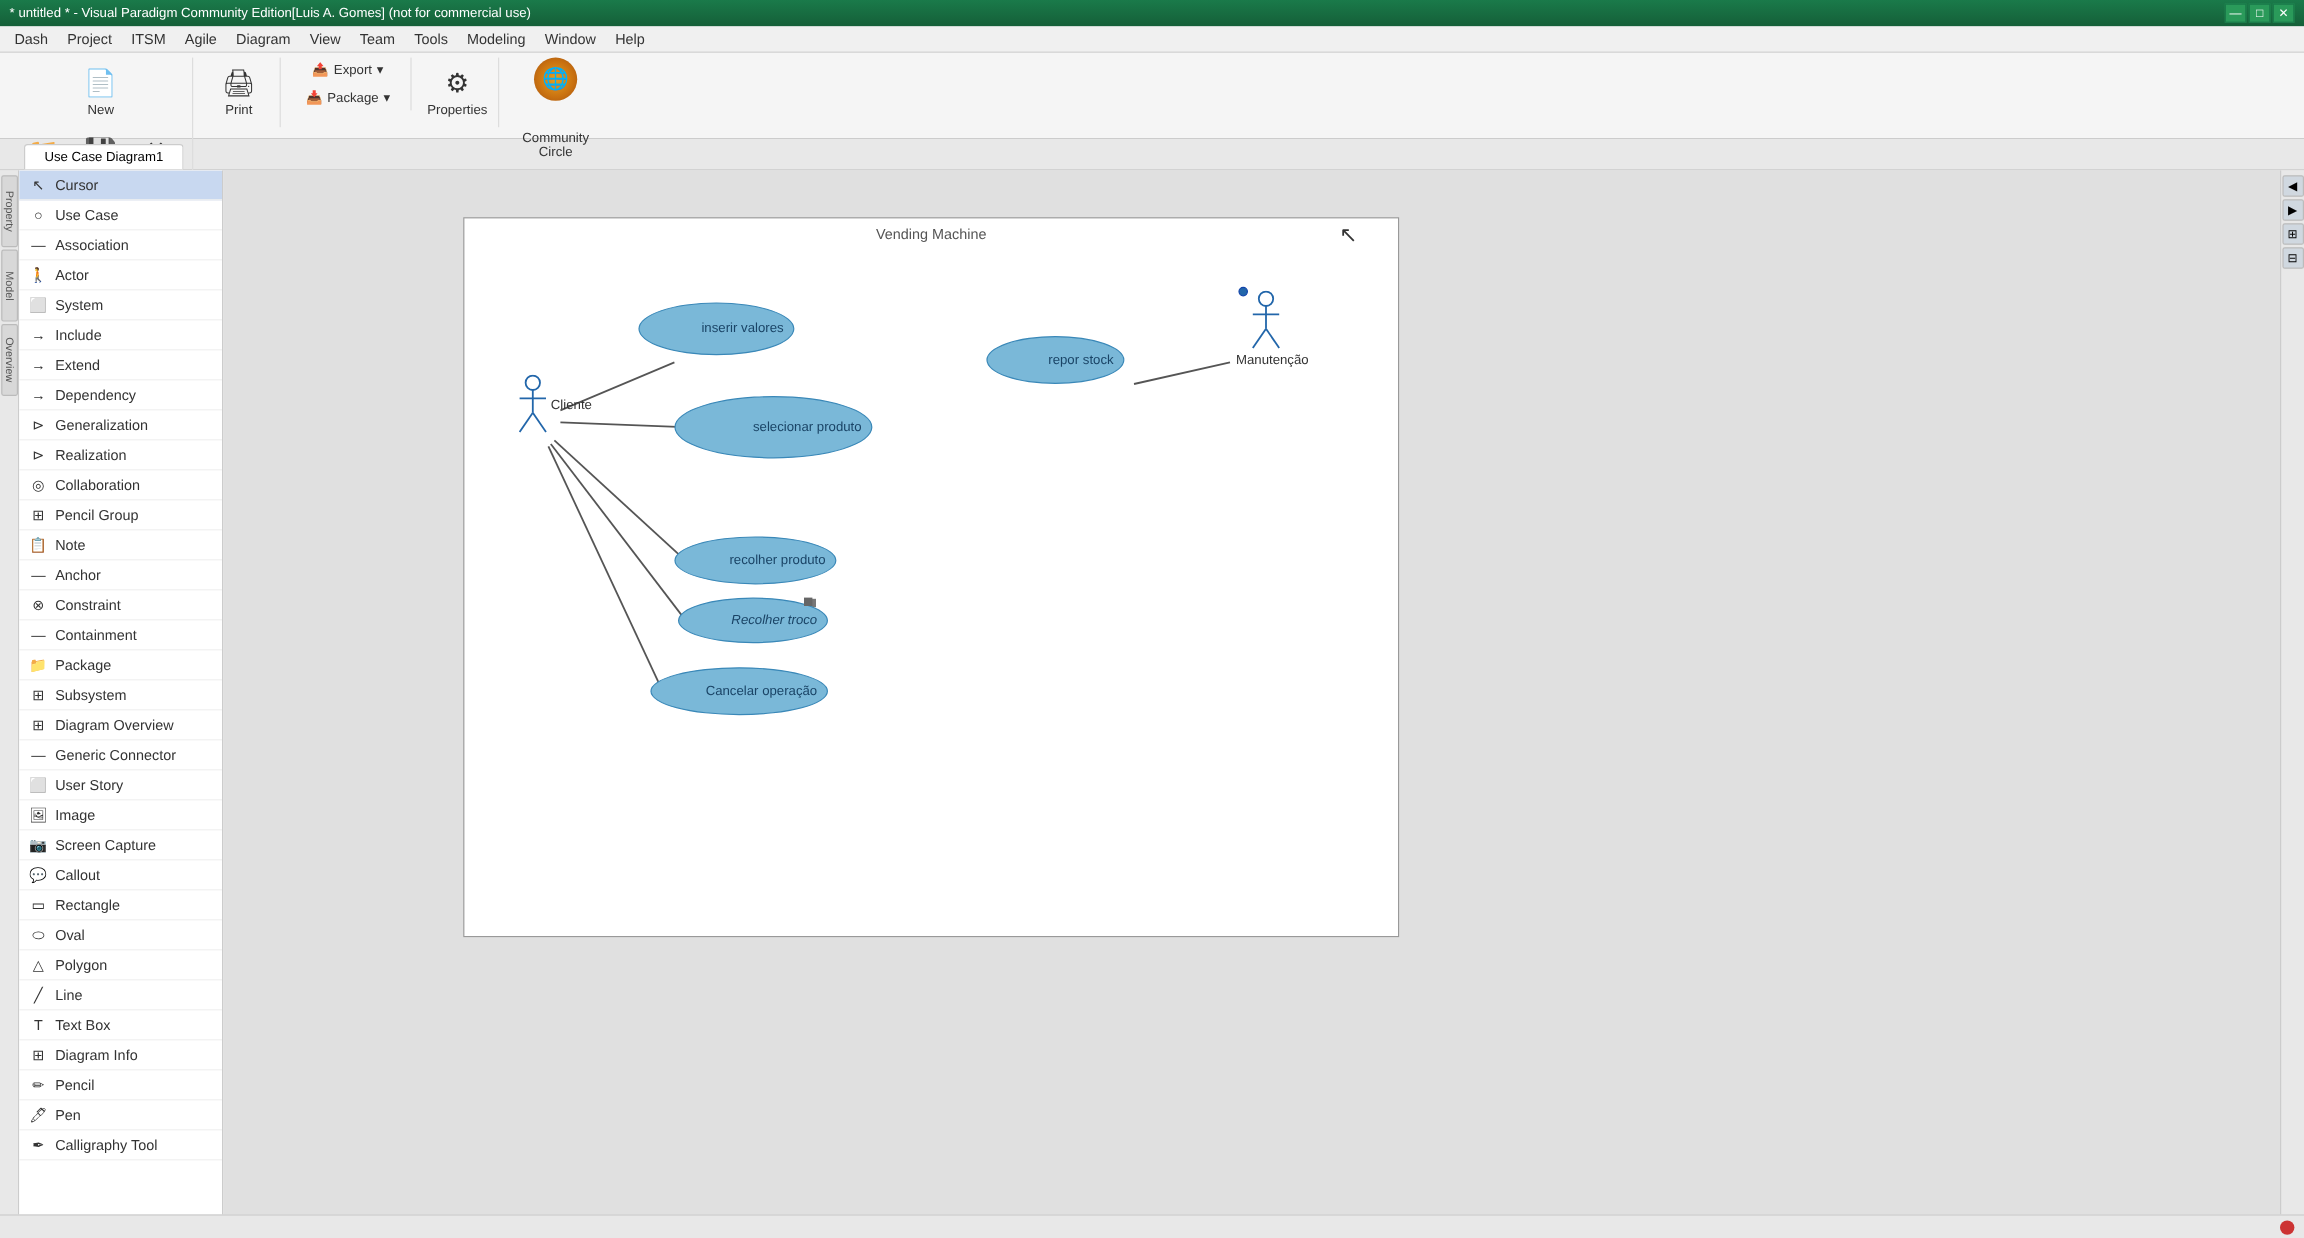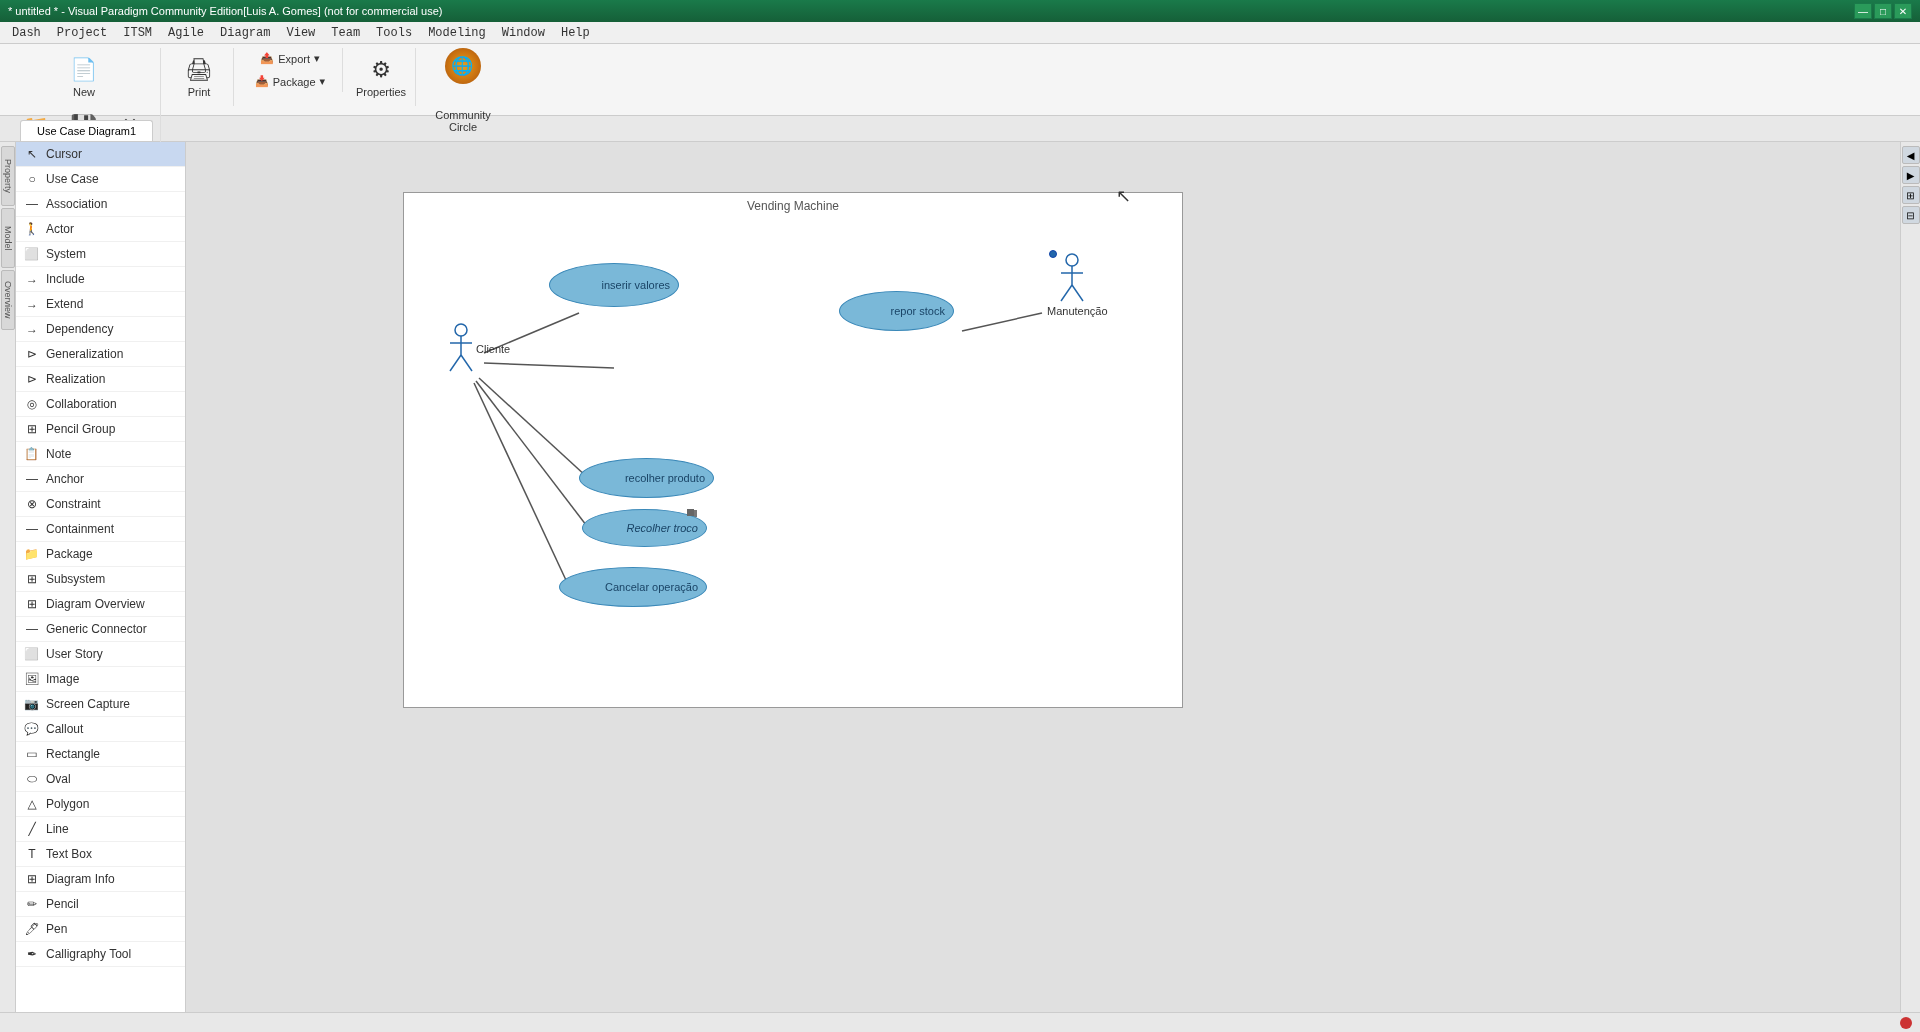--- a/index.html
+++ b/index.html
@@ -35,21 +35,20 @@
       align-items: center;
       padding: 0 4px;
       border-bottom: 1px solid #ccc;
     }
     .menu-item {
       padding: 2px 8px;
       font-size: 12px;
       cursor: pointer;
       color: #333;
       border-radius: 2px;
-      font-family: Liberation Mono, monospace;
     }
 
     
     #toolbar {
       height: 72px;
       background: #f5f5f5;
       border-bottom: 1px solid #ccc;
       display: flex;
       align-items: flex-start;
       padding: 4px 8px;
@@ -227,27 +226,26 @@
       color: #555;
       position: absolute;
       bottom: 0;
       left: 0;
       right: 0;
     }
 
     
     #diagram-canvas {
       position: absolute;
-      top: 50px;
+      top: 39px;
       left: 200px;
       width: 780px;
-      height: 516px;
+      height: 600px;
       background: white;
       border: 1px solid #999;
-      margin-left: 17px;
     }
 
     .diagram-title {
       text-align: center;
       font-size: 12px;
       color: #555;
       padding: 6px;
     }
 
     
@@ -544,20 +542,23 @@
         </svg>
         <span style="font-size:11px;color:#333;padding-left:11px;">Manutenção</span>
       </div>
 
       <div style="position:absolute;left:645px;top:57px;width:8px;height:8px;border-radius:50%;background:#2266aa;border:1.5px solid #1144aa;"></div>
 
       <div class="use-case" style="left:145px;top:70px;width:130px;height:44px;">
         <span>inserir valores</span>
       </div>
 
+      <div class="use-case" style="left:175px;top:148px;width:165px;height:52px;">
+        <span>selecionar produto</span>
+      </div>
 
       <div class="use-case" style="left:175px;top:265px;width:135px;height:40px;">
         <span>recolher produto</span>
       </div>
 
       <div class="use-case" style="left:178px;top:316px;width:125px;height:38px;font-style:italic;">
         <span>Recolher troco</span>
       </div>
 
       <div class="use-case" style="left:155px;top:374px;width:148px;height:40px;">

